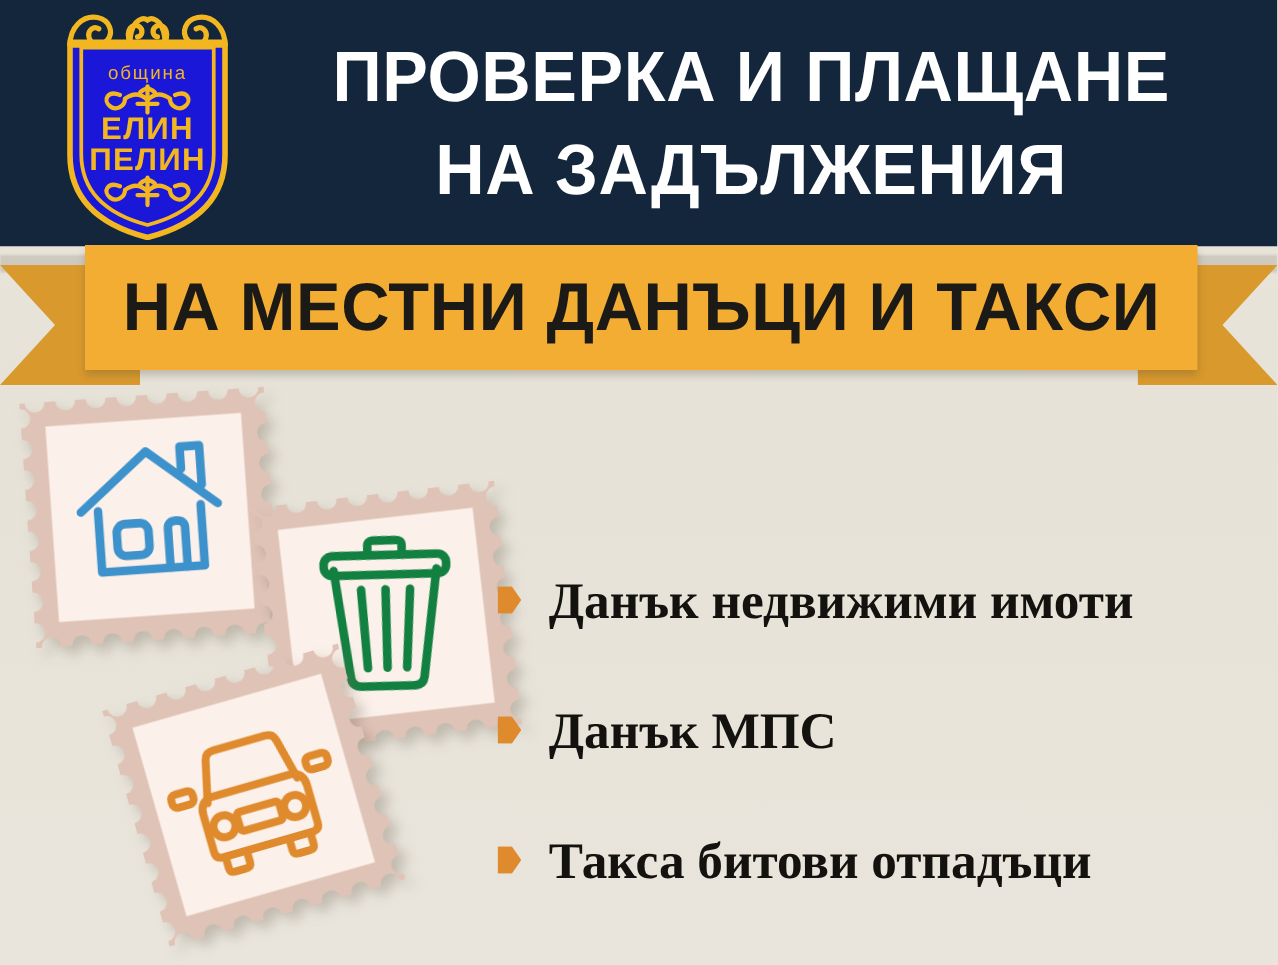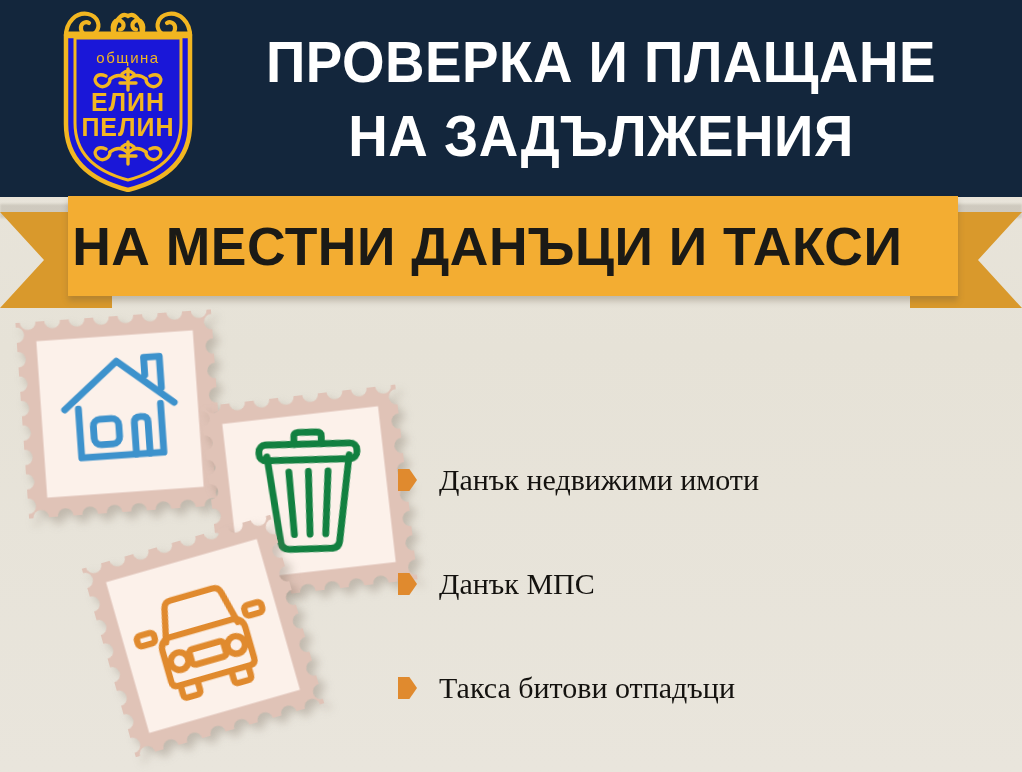--- a/index.html
+++ b/index.html
@@ -29,21 +29,21 @@
     left: 0;
     top: 0;
     width: 1022px;
     height: 197px;
     background: #13263c;
     z-index: 5;
   }
 
   .logo {
     position: absolute;
-    left: 52px;
+    left: 42px;
     top: 6px;
     width: 152px;
     height: 186px;
     text-align: center;
   }
 
   .header-titles {
     position: absolute;
     left: 196px;
     top: 14px;
@@ -102,20 +102,21 @@
 
   .ribbon-main {
     position: absolute;
     left: 68px;
     top: 0;
     width: 890px;
     height: 100px;
     background: #f3ad32;
     display: flex;
     align-items: center;
+    justify-content: center;
     box-shadow: 0 5px 6px rgba(90,80,60,0.28);
   }
   .ribbon-text {
     color: #1b1a16;
     font-family: "Liberation Sans", sans-serif;
     font-weight: bold;
     font-size: 54px;
     letter-spacing: 0.5px;
     white-space: nowrap;
     transform: scaleX(0.99);
@@ -150,23 +151,24 @@
     flex: 0 0 auto;
     width: 19px;
     height: 22px;
     margin-right: 22px;
     background: #e08a2e;
     clip-path: polygon(0 0, 60% 0, 100% 50%, 60% 100%, 0 100%);
   }
   .bullet-label {
     color: #14120f;
     font-family: "Liberation Serif", serif;
-    font-size: 30px;
+    font-size: 41px;
     line-height: 46px;
     white-space: nowrap;
+    font-weight: bold;
   }
 </style>
 </head>
 <body>
 
 <div id="poster">
 
   <div class="header">
 
     <div class="logo">

